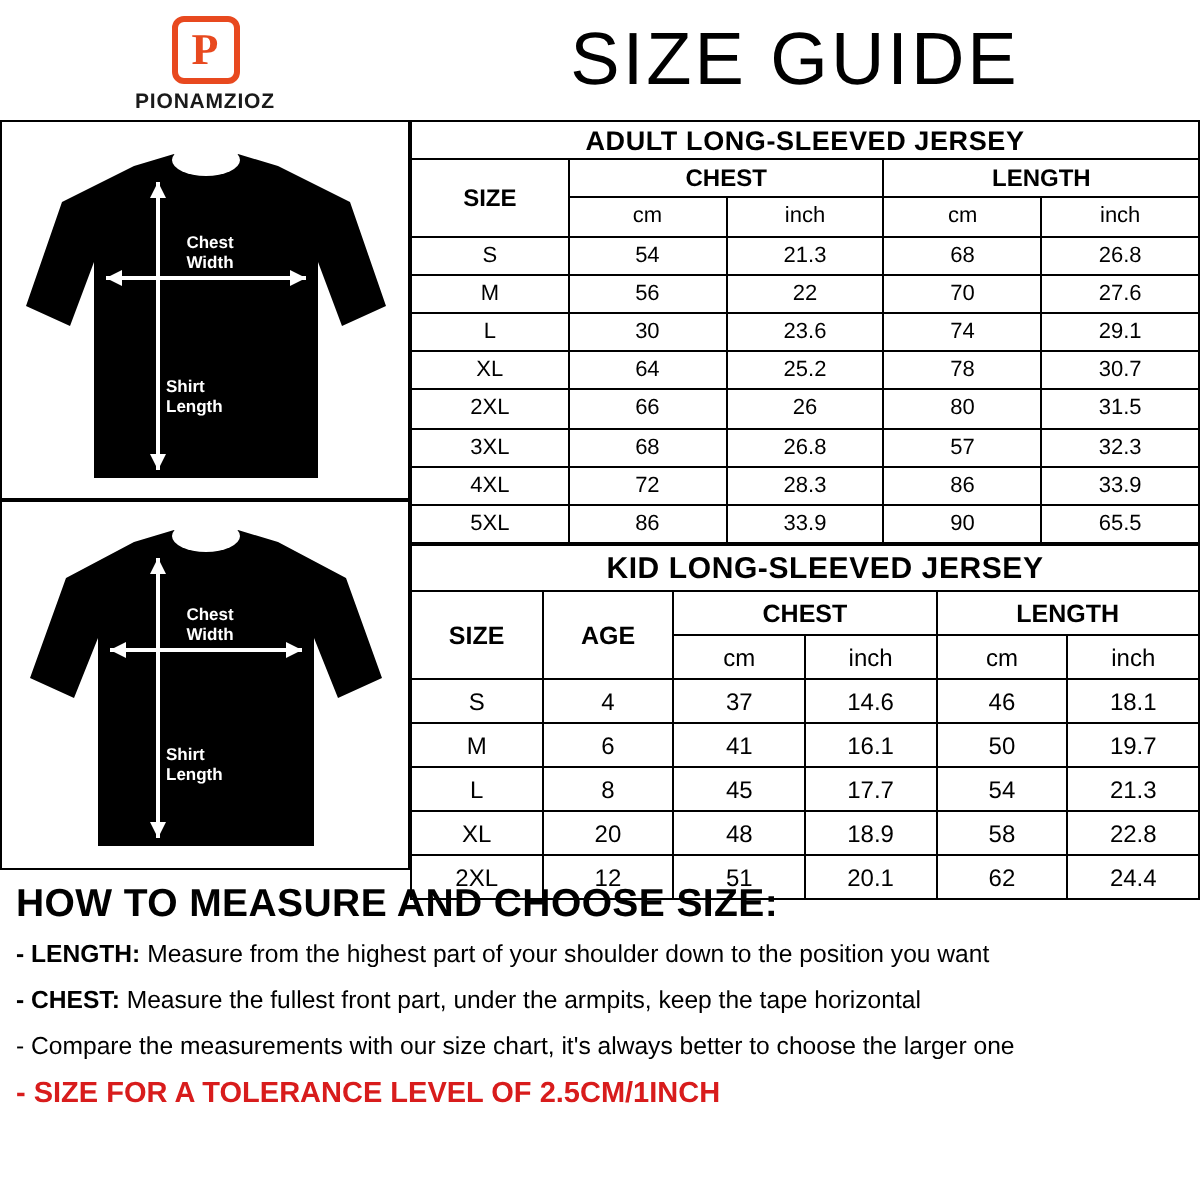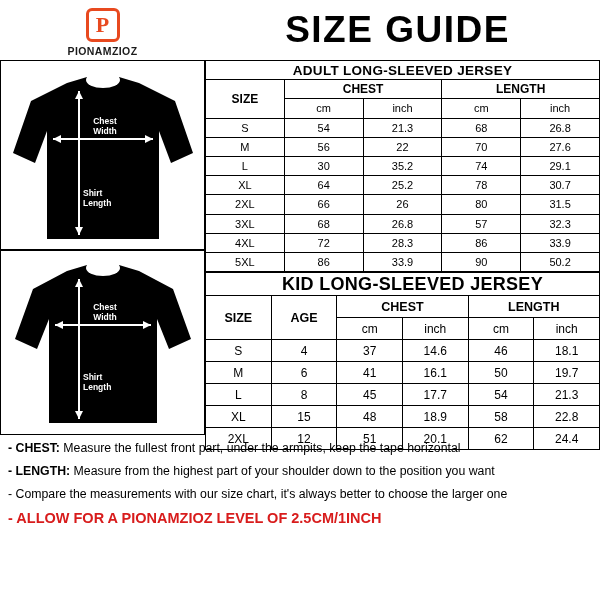--- a/index.html
+++ b/index.html
@@ -58,21 +58,21 @@
     letter-spacing: 0.4px;
     color: #1a1a1a;
   }
   .title-wrap {
     flex: 1;
     text-align: center;
     padding-right: 10px;
   }
   .main-title {
     font-size: 37px;
-    font-weight: bold;
+    font-weight: normal;
     letter-spacing: 1.5px;
     font-family: "Liberation Sans", sans-serif;
   }
 
   
   .content {
     display: flex;
     width: 600px;
     height: 375px;
     box-sizing: border-box;
@@ -136,21 +136,21 @@
     font-size: 12px;
     height: 19px;
   }
   .sub td {
     font-size: 11px;
     height: 17px;
     margin-left: 40px;
   }
   .adult-table td { height: 18.2px; }
   .kid-table td { height: 21px; font-size: 12px; }
-  .kid-table .tbl-title td { height: 22px; font-size: 18px; padding-left: 20px; }
+  .kid-table .tbl-title td { height: 22px; font-size: 15px; padding-left: 20px; }
   .kid-table .hdr td { font-size: 12.5px; }
 
   
   .measure {
     padding: 6px 8px 0 8px;
     box-sizing: border-box;
     width: 600px;
   }
   .measure-title {
     font-size: 19.5px;
@@ -269,21 +269,21 @@
           <tr>
             <td>M</td>
             <td>56</td>
             <td>22</td>
             <td>70</td>
             <td>27.6</td>
           </tr>
           <tr>
             <td>L</td>
             <td>30</td>
-            <td>35.2</td>
+            <td>23.6</td>
             <td>74</td>
             <td>29.1</td>
           </tr>
           <tr>
             <td>XL</td>
             <td>64</td>
             <td>25.2</td>
             <td>78</td>
             <td>30.7</td>
           </tr>
@@ -306,21 +306,21 @@
             <td>72</td>
             <td>28.3</td>
             <td>86</td>
             <td>33.9</td>
           </tr>
           <tr>
             <td>5XL</td>
             <td>86</td>
             <td>33.9</td>
             <td>90</td>
-            <td>50.2</td>
+            <td>65.5</td>
           </tr>
         </tbody>
       </table>
 
       <table class="kid-table">
         <tbody>
           <tr class="tbl-title">
             <td colspan="6">KID LONG-SLEEVED JERSEY</td>
           </tr>
           <tr class="hdr">
@@ -355,47 +355,48 @@
           <tr>
             <td>L</td>
             <td>8</td>
             <td>45</td>
             <td>17.7</td>
             <td>54</td>
             <td>21.3</td>
           </tr>
           <tr>
             <td>XL</td>
-            <td>15</td>
+            <td>20</td>
             <td>48</td>
             <td>18.9</td>
             <td>58</td>
             <td>22.8</td>
           </tr>
           <tr>
             <td>2XL</td>
             <td>12</td>
             <td>51</td>
             <td>20.1</td>
             <td>62</td>
             <td>24.4</td>
           </tr>
         </tbody>
       </table>
 
     </div>
   </div>
 
   <div class="measure">
-
+    <div class="measure-title">HOW TO MEASURE AND CHOOSE SIZE:</div>
+
+    <div class="measure-line">
+      <b>- LENGTH:</b><span> Measure from the highest part of your shoulder down to the position you want</span>
+    </div>
     <div class="measure-line">
       <b>- CHEST:</b><span> Measure the fullest front part, under the armpits, keep the tape horizontal</span>
     </div>
     <div class="measure-line">
-      <b>- LENGTH:</b><span> Measure from the highest part of your shoulder down to the position you want</span>
-    </div>
-    <div class="measure-line">
       <span>-</span><span> Compare the measurements with our size chart, it's always better to choose the larger one</span>
     </div>
-    <div class="tolerance">- ALLOW FOR A PIONAMZIOZ LEVEL OF 2.5CM/1INCH</div>
+    <div class="tolerance">- SIZE FOR A TOLERANCE LEVEL OF 2.5CM/1INCH</div>
   </div>
 
 </div>
 
 </body></html>

